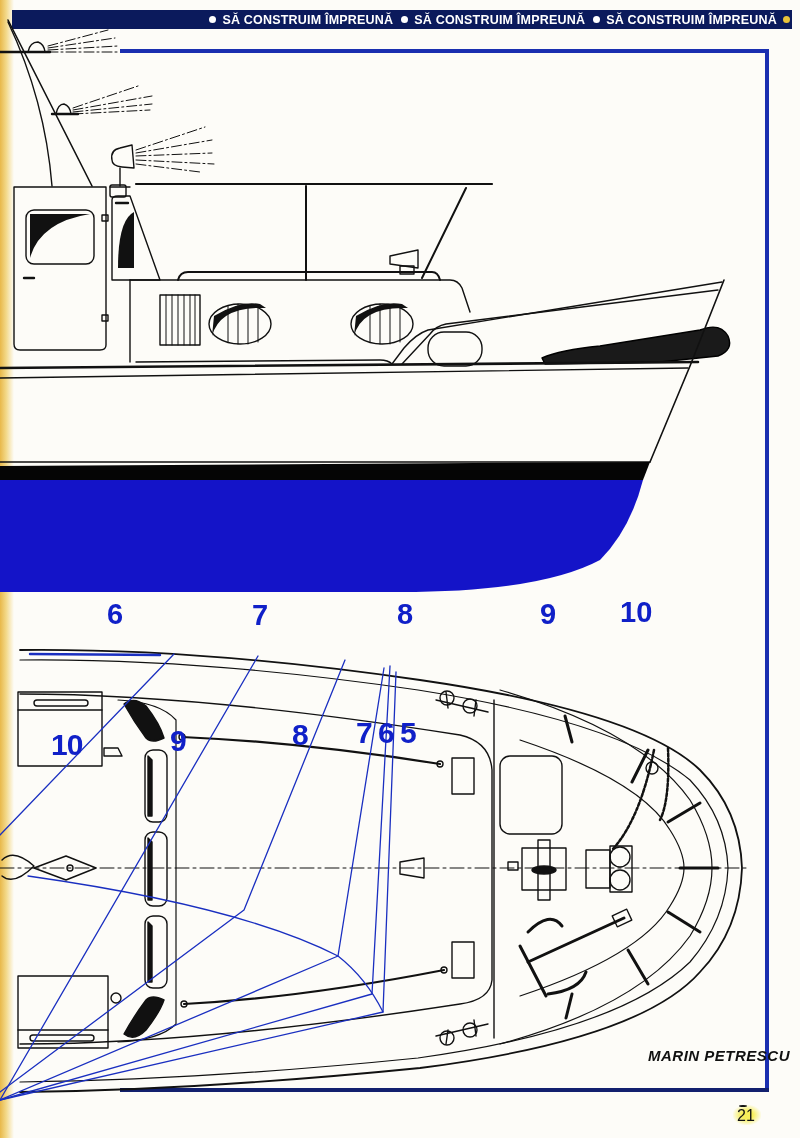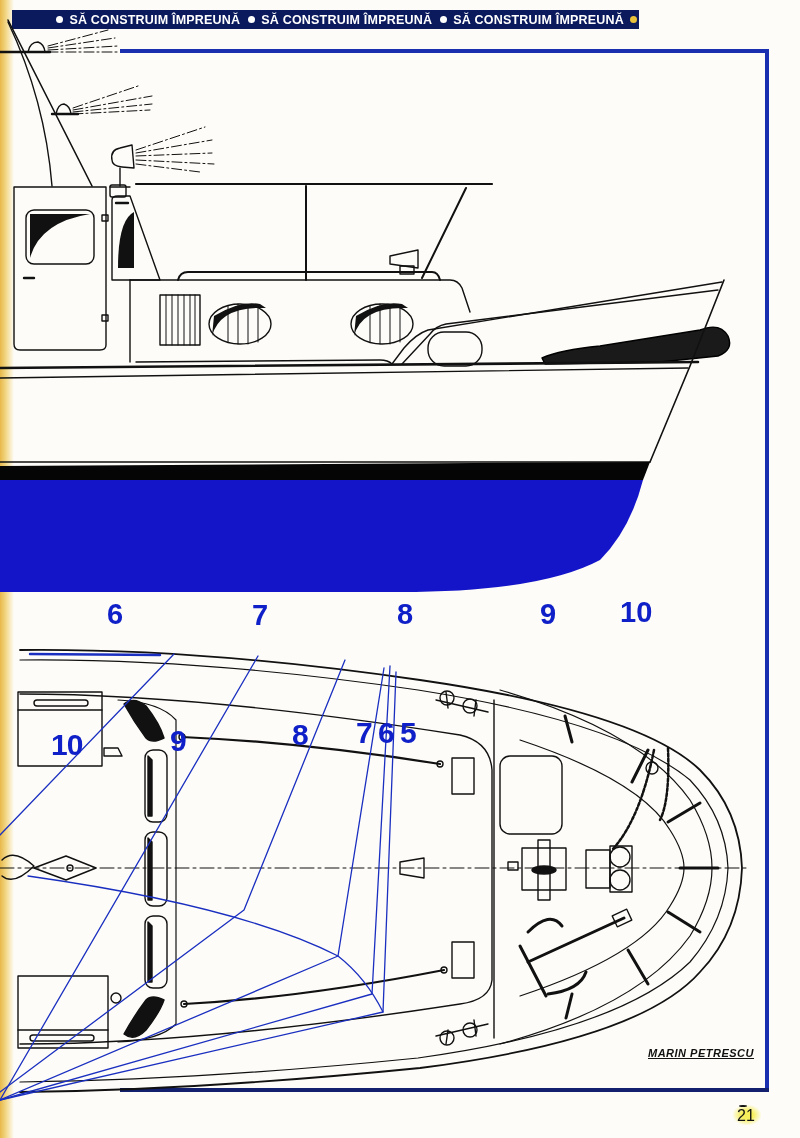--- a/index.html
+++ b/index.html
@@ -6,42 +6,42 @@
   body {
     width: 800px; height: 1138px; position: relative; overflow: hidden;
     background: #fdfcf8;
     font-family: "Liberation Sans", sans-serif;
   }
   .page-edge {
     position: absolute; left: 0; top: 0; width: 14px; height: 1138px;
     background: linear-gradient(90deg, #e8b84a 0%, #f3d98a 45%, rgba(253,252,248,0) 100%);
   }
   .header-band {
-    position: absolute; left: 12px; top: 10px; width: 627px; height: 19px;
+    position: absolute; left: 12px; top: 10px; width: 780px; height: 19px;
     background: #0b1a5c; color: #ffffff;
     display: flex; align-items: center; justify-content: flex-end;
     font-size: 12.5px; font-weight: bold; letter-spacing: 0.2px; white-space: nowrap;
     overflow: hidden;
   }
   .header-band .seg { display: inline-flex; align-items: center; margin-left: 8px; }
   .header-band .dot { width: 7px; height: 7px; border-radius: 50%; background: #fff; margin-right: 6px; display: inline-block; }
   .header-band .dot.end { background: #e8c23a; margin-left: 6px; margin-right: 2px; }
   .frame-top { position: absolute; left: 120px; top: 49px; width: 648px; height: 4px; background: #1a2fb0; }
   .frame-right { position: absolute; left: 765px; top: 49px; width: 4px; height: 1042px; background: #1a2fb0; }
   .frame-bottom { position: absolute; left: 120px; top: 1088px; width: 649px; height: 4px; background: #12206e; }
   svg.drawing { position: absolute; left: 0; top: 0; }
   .station-label {
     position: absolute; color: #1020c8; font-weight: bold; font-size: 29px; line-height: 1;
   }
   .plan-label {
     position: absolute; color: #1020c8; font-weight: bold; font-size: 30px; line-height: 1; letter-spacing: -1px;
   }
   .author {
-    position: absolute; left: 648px; top: 1047px; font-size: 11px; font-weight: bold; font-style: italic;
-    color: #111; letter-spacing: 0.5px; text-decoration: underline;
+    position: absolute; left: 648px; top: 1047px; font-size: 15px; font-weight: bold; font-style: italic;
+    color: #111; letter-spacing: 0.5px;
   }
   .page-number {
     position: absolute; left: 733px; top: 1105px; height: 20px; padding: 0 6px 0 4px;
     background: radial-gradient(ellipse at center, #f6ee5a 30%, rgba(246,238,90,0) 75%);
     display: flex; align-items: center; font-size: 16px; color: #111; flex-direction: column;
   }
   .page-number .dot { width: 8px; height: 8px; border-radius: 50%; background: #111; margin-right: 5px; display: inline-block; }
 </style>
 </head>
 <body>

